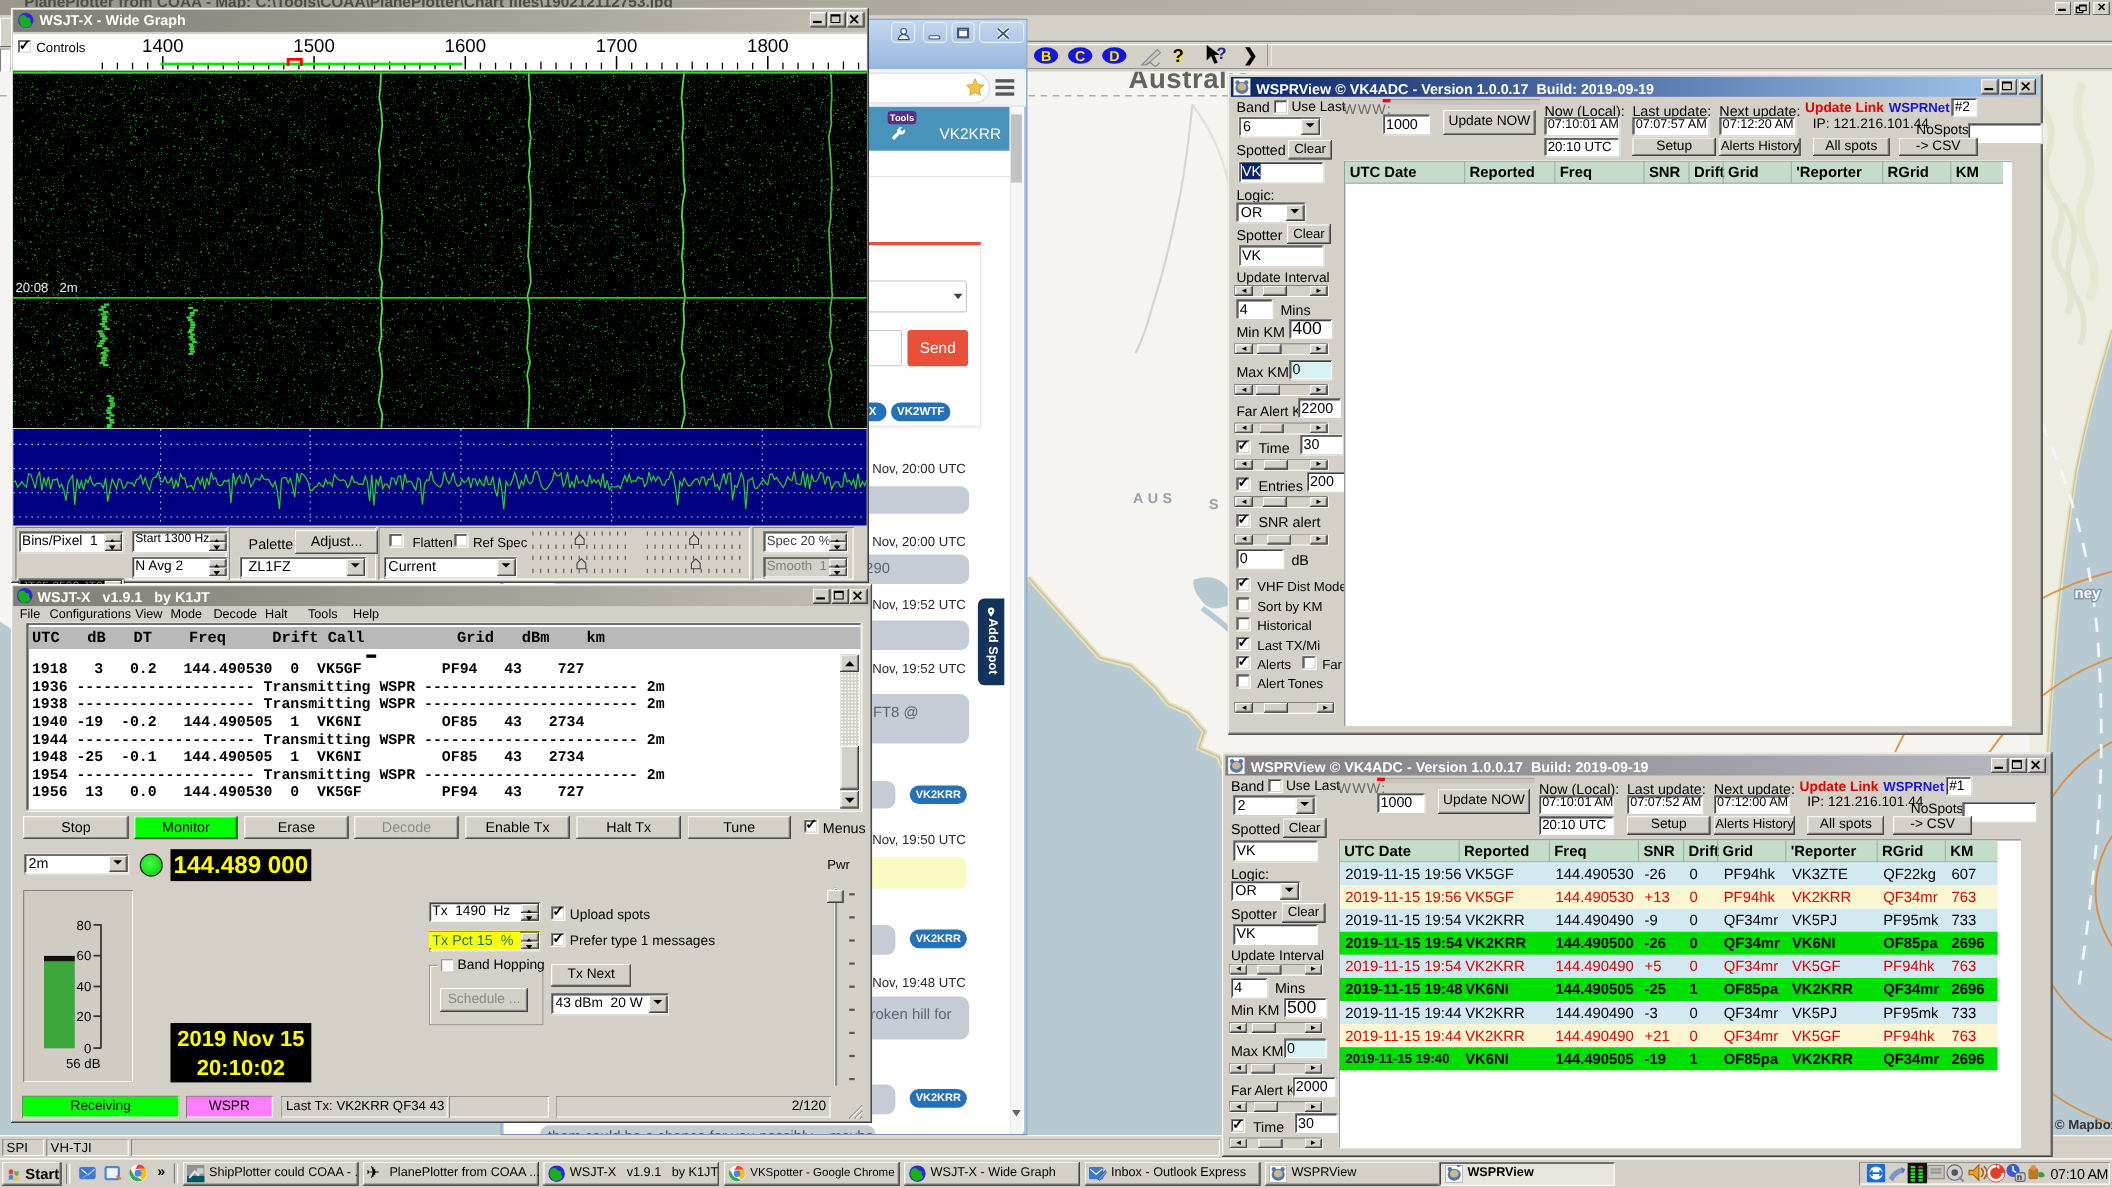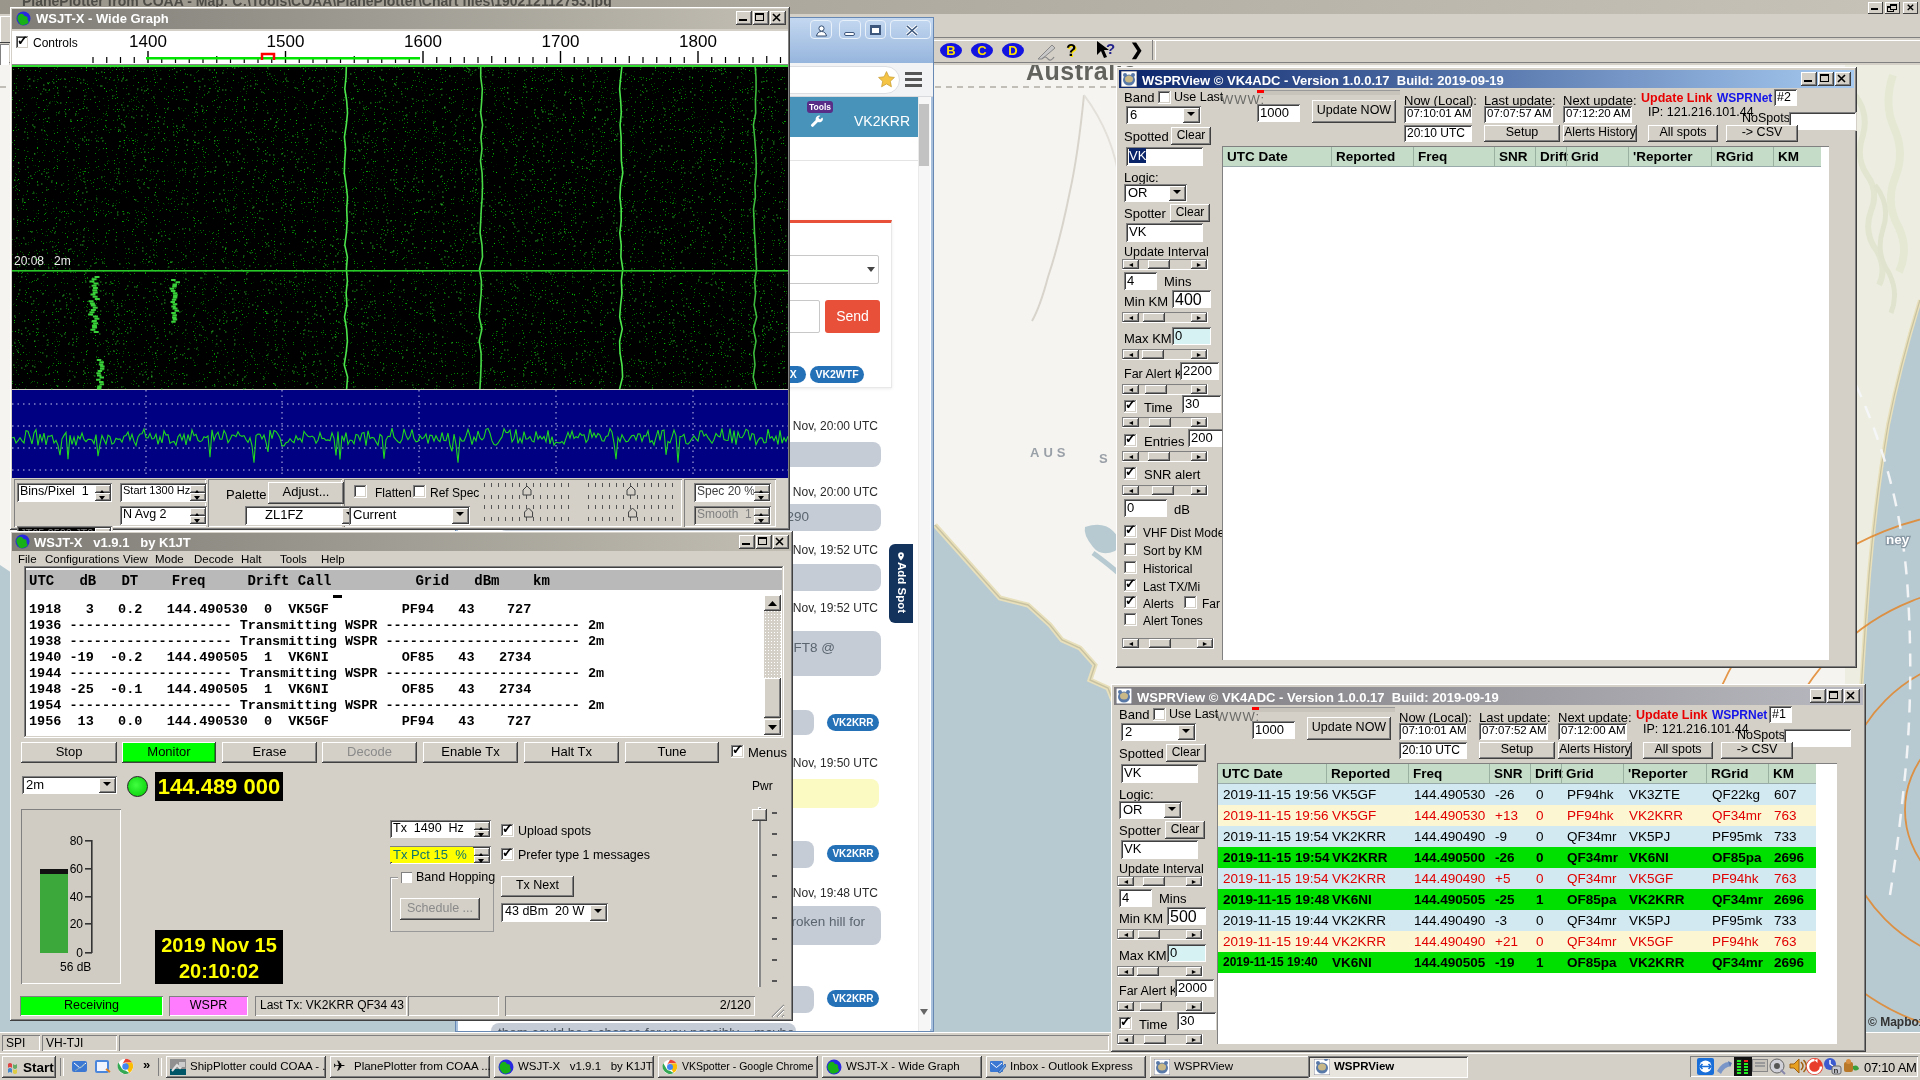--- a/index.html
+++ b/index.html
@@ -338,21 +338,21 @@
       <div class="d"></div>
     </div>
   </div>
 <div class="a fld" style="left:120px;top:506px;width:88px;height:20px;background:#fff;">
     <div class="a" style="left:3px;top:1px;font-size:12.5px;color:#000;white-space:nowrap;">N Avg 2</div>
     <div class="spn">
       <div class="u"></div>
       <div class="d"></div>
     </div>
   </div>
-<div class="a cmb" style="left:218px;top:506px;width:116px;height:20px;font-size:13px;padding:1px 20px;margin-left:27px;">ZL1FZ<div class="dd"></div></div>
+<div class="a cmb" style="left:218px;top:506px;width:116px;height:20px;font-size:13px;padding:1px 8px;">ZL1FZ<div class="dd"></div></div>
 <div class="a cmb" style="left:349px;top:506px;width:122px;height:20px;font-size:13px;padding:1px 4px;">Current<div class="dd"></div></div>
 <div class="a fld" style="left:694px;top:506px;width:78px;height:20px;background:#d4d0c8;">
     <div class="a" style="left:3px;top:1px;font-size:12px;color:#808080;white-space:nowrap;">Smooth&nbsp; 1</div>
     <div class="spn">
       <div class="u"></div>
       <div class="d"></div>
     </div>
   </div>
 <svg class="a" style="left:482px;top:483px" width="88" height="17">
     <rect x="2.0" y="0" width="1" height="4" fill="#555"></rect>

